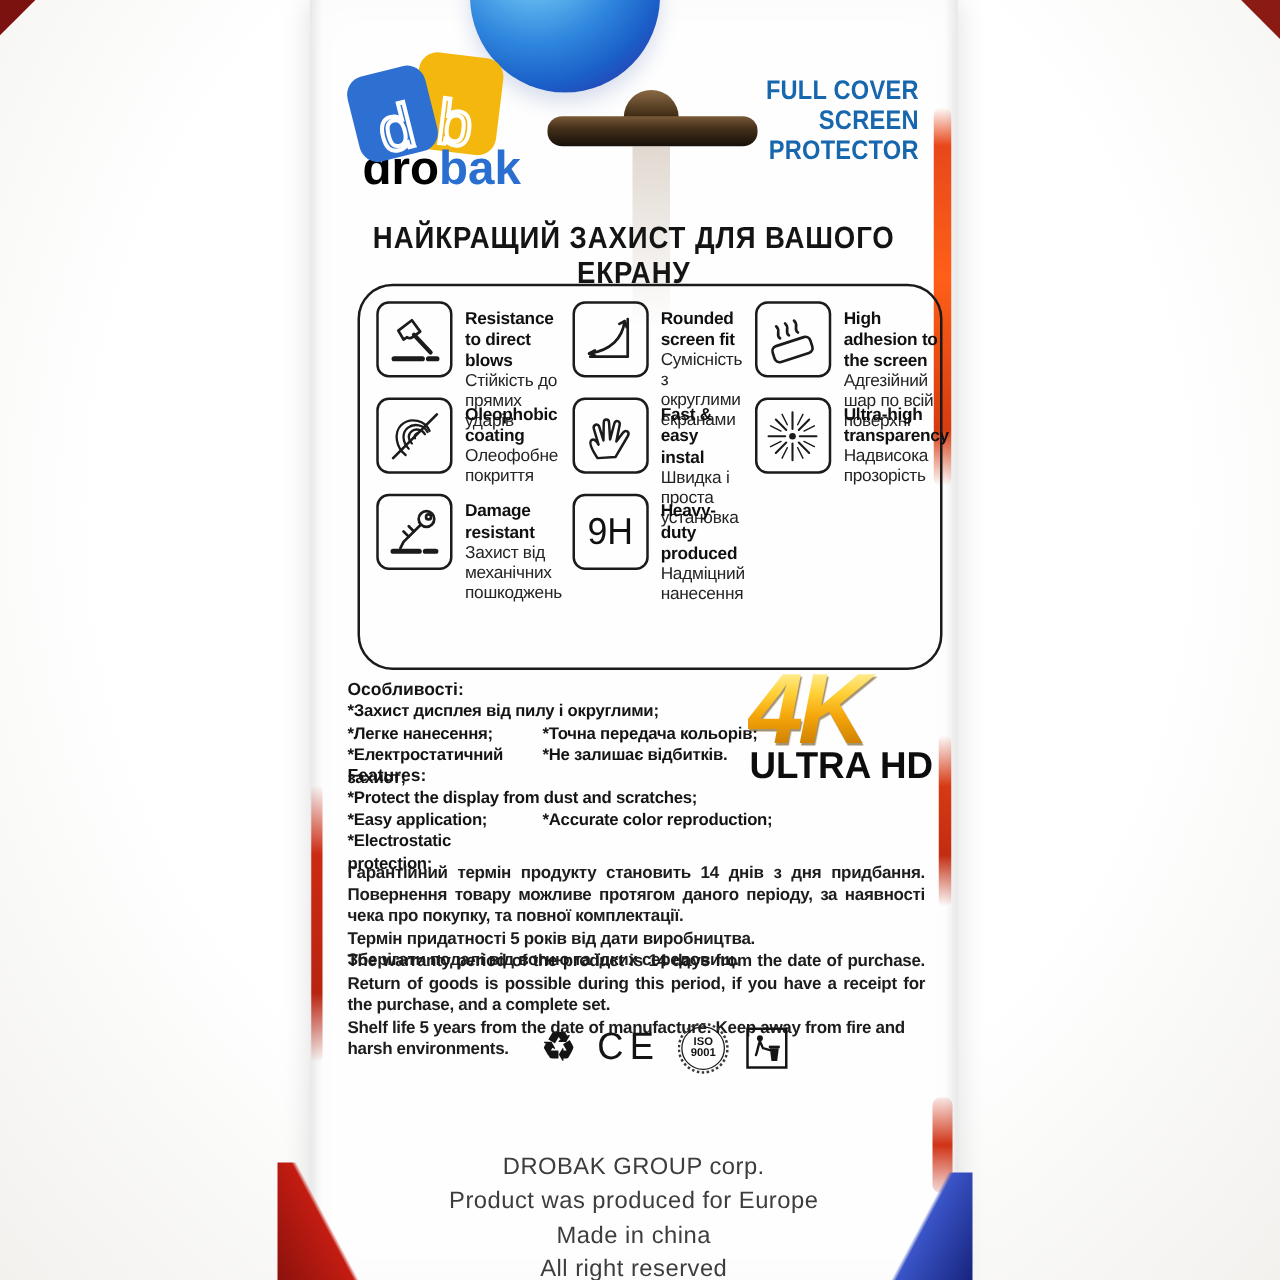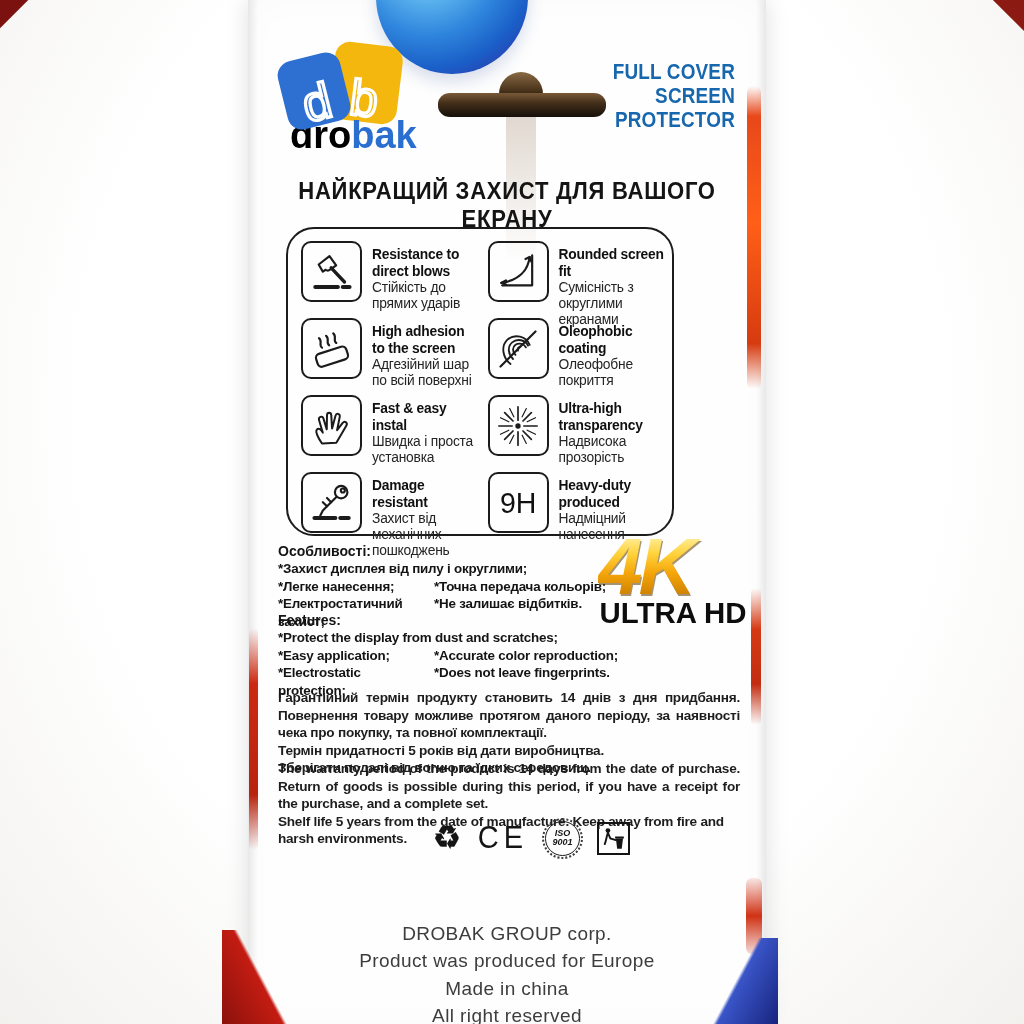--- a/index.html
+++ b/index.html
@@ -64,23 +64,23 @@
   .title{position:absolute;left:575px;top:60px;width:160px;text-align:right;
     color:#1767ae;font-weight:800;font-size:21.5px;line-height:24px;
     transform:scaleX(.88);transform-origin:right;letter-spacing:.2px;}
 
   
   .headline{position:absolute;left:248px;top:177px;width:518px;text-align:center;
     font-size:24.5px;font-weight:800;color:#141414;letter-spacing:.8px;
     transform:scaleX(.9);}
 
   
-  .featbox{position:absolute;left:286px;top:227px;width:388px;height:309px;
+  .featbox{position:absolute;left:286px;top:227px;width:468px;height:309px;
     border:2.5px solid #1b1b1b;border-radius:28px;box-sizing:border-box;
-    display:grid;grid-template-columns:1fr 1fr;grid-auto-rows:70px;
+    display:grid;grid-template-columns:1fr 1fr 1fr;grid-auto-rows:70px;
     padding:12px 6px 8px 13px;column-gap:8px;row-gap:7px;}
   .feat{display:flex;gap:10px;align-items:flex-start;}
   .feat-icon{width:61px;height:61px;border:2.3px solid #1b1b1b;border-radius:10px;
     box-sizing:border-box;flex:none;display:flex;align-items:center;justify-content:center;}
   .feat-icon svg{display:block;}
   .feat-text{padding-top:5px;}
   .feat-en{font-size:13.8px;font-weight:700;color:#101010;line-height:17px;letter-spacing:-.2px;}
   .feat-ua{font-size:13.8px;font-weight:500;color:#242424;line-height:16px;letter-spacing:-.2px;}
   .nineH{font-size:30px;font-weight:500;color:#101010;letter-spacing:0;transform:scaleX(.95);}
 
@@ -107,21 +107,21 @@
   .warr-en{top:760px;}
   .warr p{margin:0;font-size:13.6px;font-weight:600;line-height:17.6px;letter-spacing:-.25px;}
   .warr p.just{text-align:justify;}
 
   
   .certs{position:absolute;left:433px;top:818px;height:40px;display:flex;align-items:center;gap:17px;color:#141414;}
   .recycle{font-size:31px;line-height:34px;font-weight:700;}
   .ce{font-size:29px;font-weight:400;letter-spacing:5px;transform:scaleY(1.05);}
   .iso{width:35px;height:35px;border-radius:50%;border:1.7px solid #1a1a1a;outline:2px dotted #3a3a3a;outline-offset:1.5px;
     box-sizing:border-box;display:flex;flex-direction:column;align-items:center;justify-content:center;}
-  .iso div{font-size:9px;font-weight:700;line-height:9px;letter-spacing:0;font-style:italic;}
+  .iso div{font-size:9px;font-weight:700;line-height:9px;letter-spacing:0;}
   .bin{width:33px;height:33px;border:2.2px solid #141414;box-sizing:border-box;display:flex;align-items:center;justify-content:center;}
 
   
   .footer{position:absolute;left:248px;top:920px;width:518px;text-align:center;
     color:#3d3d3d;font-size:19px;line-height:27.3px;letter-spacing:.4px;font-weight:400;}
 </style>
 </head>
 <body>
 
 <div class="corner corner-tl"></div>
@@ -291,21 +291,20 @@
   <div class="uhd">ULTRA HD</div>
 </div>
 
 <div class="specs specs-en">
   <h4>Features:</h4>
   <div class="full">*Protect the display from dust and scratches;</div>
   <div class="cols">
     <div>*Easy application;</div>
     <div>*Accurate color reproduction;</div>
     <div>*Electrostatic protection;</div>
-    <div>*Does not leave fingerprints.</div>
   </div>
 </div>
 
 <div class="warr warr-ua">
   <p class="just">Гарантійний термін продукту становить 14 днів з дня придбання. Повернення товару можливе протягом даного періоду, за наявності чека про покупку, та повної комплектації.</p>
   <p>Термін придатності 5 років від дати виробництва.</p>
   <p>Зберігати подалі від вогню та їдких середовищ.</p>
 </div>
 
 <div class="warr warr-en">

